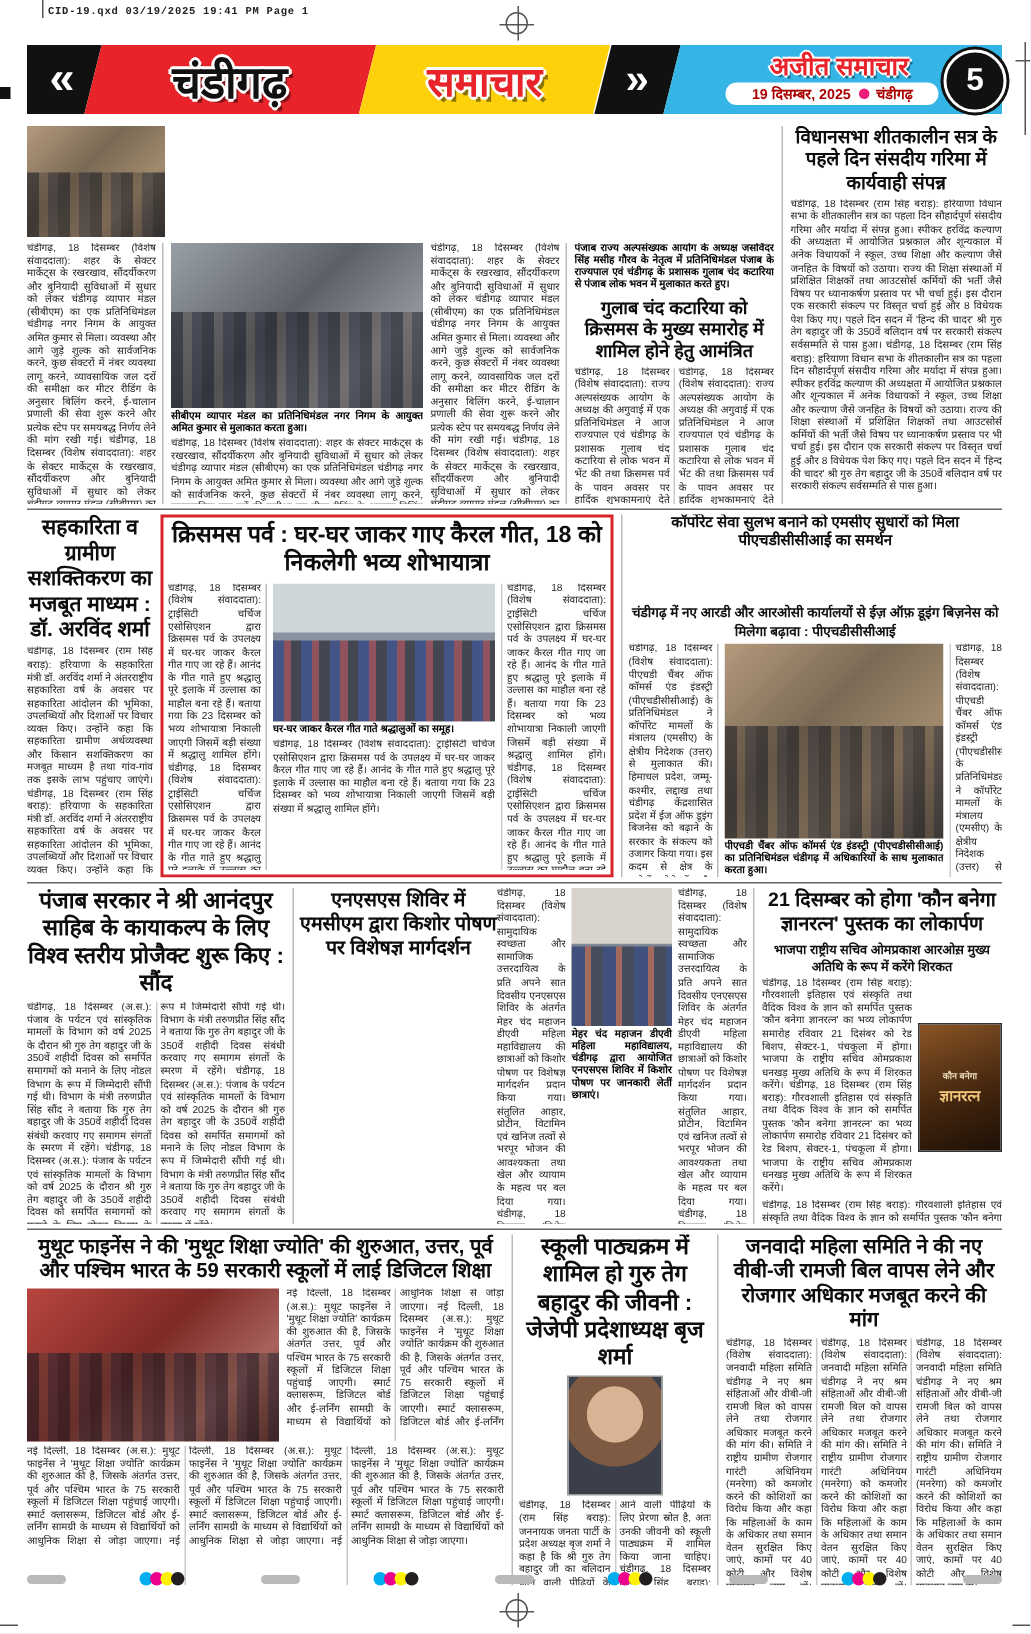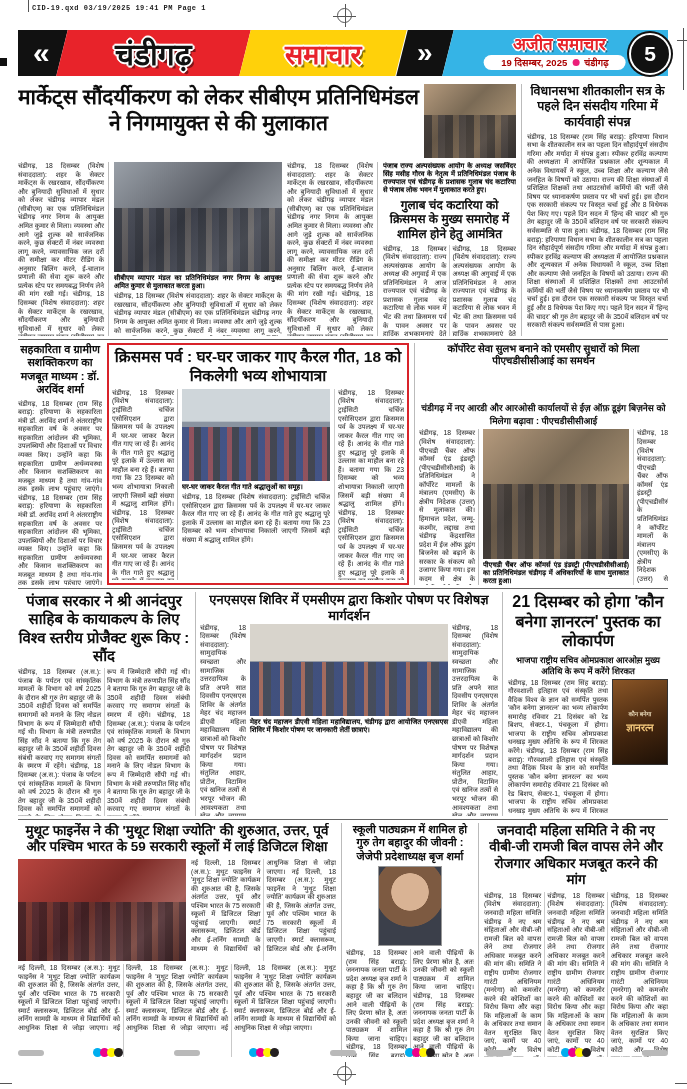--- a/index.html
+++ b/index.html
@@ -110,21 +110,20 @@
       </span>
     </div>
   </div>
   <div class="m-circle" style="top:33px;right:16px;position:absolute;">5</div>
 
   <div class="content">
 
     <div class="row" style="height:252px;">
       <div style="width:498px;display:flex;flex-direction:column;">
         <div style="display:flex;gap:5px;">
-          <h2 style="flex:1;font-size:21px;">मार्केट्स सौंदर्यीकरण को लेकर सीबीएम प्रतिनिधिमंडल ने निगमायुक्त से की मुलाकात</h2>
           <div class="photo ph-warm" style="width:92px;height:74px;flex:none;"></div>
         </div>
         <div style="display:flex;gap:5px;margin-top:4px;flex:1;overflow:hidden;">
           <div class="body vr" style="width:86px;padding-right:4px;">चंडीगढ़, 18 दिसम्बर (विशेष संवाददाता): शहर के सेक्टर मार्केट्स के रखरखाव, सौंदर्यीकरण और बुनियादी सुविधाओं में सुधार को लेकर चंडीगढ़ व्यापार मंडल (सीबीएम) का एक प्रतिनिधिमंडल चंडीगढ़ नगर निगम के आयुक्त अमित कुमार से मिला। व्यवस्था और आगे जुड़े शुल्क को सार्वजनिक करने, कुछ सेक्टरों में नंबर व्यवस्था लागू करने, व्यावसायिक जल दरों की समीक्षा कर मीटर रीडिंग के अनुसार बिलिंग करने, ई-चालान प्रणाली की सेवा शुरू करने और प्रत्येक स्टेप पर समयबद्ध निर्णय लेने की मांग रखी गई। चंडीगढ़, 18 दिसम्बर (विशेष संवाददाता): शहर के सेक्टर मार्केट्स के रखरखाव, सौंदर्यीकरण और बुनियादी सुविधाओं में सुधार को लेकर चंडीगढ़ व्यापार मंडल (सीबीएम) का एक प्रतिनिधिमंडल चंडीगढ़ नगर निगम के आयुक्त अमित कुमार से मिला। व्यवस्था और आगे जुड़े शुल्क को सार्वजनिक करने, कुछ सेक्टरों में नंबर व्यवस्था लागू करने, व्यावसायिक जल दरों की समीक्षा कर मीटर रीडिंग के अनुसार बिलिंग करने, ई-चालान प्रणाली की सेवा शुरू करने और प्रत्येक स्टेप पर समयबद्ध निर्णय लेने की मांग रखी गई। चंडीगढ़, 18 दिसम्बर (विशेष संवाददाता): शहर के सेक्टर मार्केट्स के रखरखाव, सौंदर्यीकरण और बुनियादी सुविधाओं में सुधार को लेकर चंडीगढ़ व्यापार मंडल (सीबीएम) का एक प्रतिनिधिमंडल चंडीगढ़ नगर निगम के आयुक्त अमित कुमार से मिला। व्यवस्था और आगे जुड़े शुल्क को सार्वजनिक करने, कुछ सेक्टरों में नंबर व्यवस्था लागू करने, व्यावसायिक जल दरों की समीक्षा कर मीटर रीडिंग के अनुसार बिलिंग करने, ई-चालान प्रणाली की सेवा शुरू करने और प्रत्येक स्टेप पर समयबद्ध निर्णय लेने की मांग रखी गई।</div>
           <div style="width:168px;flex:none;display:flex;flex-direction:column;gap:2px;overflow:hidden;">
             <div class="photo" style="width:168px;height:110px;"></div>
             <div class="cap">सीबीएम व्यापार मंडल का प्रतिनिधिमंडल नगर निगम के आयुक्त अमित कुमार से मुलाकात करता हुआ।</div>
             <div class="body" style="flex:1;">चंडीगढ़, 18 दिसम्बर (विशेष संवाददाता): शहर के सेक्टर मार्केट्स के रखरखाव, सौंदर्यीकरण और बुनियादी सुविधाओं में सुधार को लेकर चंडीगढ़ व्यापार मंडल (सीबीएम) का एक प्रतिनिधिमंडल चंडीगढ़ नगर निगम के आयुक्त अमित कुमार से मिला। व्यवस्था और आगे जुड़े शुल्क को सार्वजनिक करने, कुछ सेक्टरों में नंबर व्यवस्था लागू करने, व्यावसायिक जल दरों की समीक्षा कर मीटर रीडिंग के अनुसार बिलिंग करने, ई-चालान प्रणाली की सेवा शुरू करने और प्रत्येक स्टेप पर समयबद्ध निर्णय लेने की मांग रखी गई।</div>
           </div>
           <div class="body vr" style="width:86px;padding-right:4px;">चंडीगढ़, 18 दिसम्बर (विशेष संवाददाता): शहर के सेक्टर मार्केट्स के रखरखाव, सौंदर्यीकरण और बुनियादी सुविधाओं में सुधार को लेकर चंडीगढ़ व्यापार मंडल (सीबीएम) का एक प्रतिनिधिमंडल चंडीगढ़ नगर निगम के आयुक्त अमित कुमार से मिला। व्यवस्था और आगे जुड़े शुल्क को सार्वजनिक करने, कुछ सेक्टरों में नंबर व्यवस्था लागू करने, व्यावसायिक जल दरों की समीक्षा कर मीटर रीडिंग के अनुसार बिलिंग करने, ई-चालान प्रणाली की सेवा शुरू करने और प्रत्येक स्टेप पर समयबद्ध निर्णय लेने की मांग रखी गई। चंडीगढ़, 18 दिसम्बर (विशेष संवाददाता): शहर के सेक्टर मार्केट्स के रखरखाव, सौंदर्यीकरण और बुनियादी सुविधाओं में सुधार को लेकर चंडीगढ़ व्यापार मंडल (सीबीएम) का एक प्रतिनिधिमंडल चंडीगढ़ नगर निगम के आयुक्त अमित कुमार से मिला। व्यवस्था और आगे जुड़े शुल्क को सार्वजनिक करने, कुछ सेक्टरों में नंबर व्यवस्था लागू करने, व्यावसायिक जल दरों की समीक्षा कर मीटर रीडिंग के अनुसार बिलिंग करने, ई-चालान प्रणाली की सेवा शुरू करने और प्रत्येक स्टेप पर समयबद्ध निर्णय लेने की मांग रखी गई। चंडीगढ़, 18 दिसम्बर (विशेष संवाददाता): शहर के सेक्टर मार्केट्स के रखरखाव, सौंदर्यीकरण और बुनियादी सुविधाओं में सुधार को लेकर चंडीगढ़ व्यापार मंडल (सीबीएम) का एक प्रतिनिधिमंडल चंडीगढ़ नगर निगम के आयुक्त अमित कुमार से मिला। व्यवस्था और आगे जुड़े शुल्क को सार्वजनिक करने, कुछ सेक्टरों में नंबर व्यवस्था लागू करने, व्यावसायिक जल दरों की समीक्षा कर मीटर रीडिंग के अनुसार बिलिंग करने, ई-चालान प्रणाली की सेवा शुरू करने और प्रत्येक स्टेप पर समयबद्ध निर्णय लेने की मांग रखी गई।</div>
@@ -136,21 +135,21 @@
         </div>
       </div>
       <div style="flex:1;border-left:1px solid #bbb;padding-left:5px;display:flex;flex-direction:column;gap:3px;overflow:hidden;">
         <h3 style="font-size:12.5px;">विधानसभा शीतकालीन सत्र के पहले दिन संसदीय गरिमा में कार्यवाही संपन्न</h3>
         <div class="body" style="flex:1;">चंडीगढ़, 18 दिसम्बर (राम सिंह बराड़): हरियाणा विधान सभा के शीतकालीन सत्र का पहला दिन सौहार्दपूर्ण संसदीय गरिमा और मर्यादा में संपन्न हुआ। स्पीकर हरविंद्र कल्याण की अध्यक्षता में आयोजित प्रश्नकाल और शून्यकाल में अनेक विधायकों ने स्कूल, उच्च शिक्षा और कल्याण जैसे जनहित के विषयों को उठाया। राज्य की शिक्षा संस्थाओं में प्रशिक्षित शिक्षकों तथा आउटसोर्स कर्मियों की भर्ती जैसे विषय पर ध्यानाकर्षण प्रस्ताव पर भी चर्चा हुई। इस दौरान एक सरकारी संकल्प पर विस्तृत चर्चा हुई और 8 विधेयक पेश किए गए। पहले दिन सदन में 'हिन्द की चादर' श्री गुरु तेग बहादुर जी के 350वें बलिदान वर्ष पर सरकारी संकल्प सर्वसम्मति से पास हुआ। चंडीगढ़, 18 दिसम्बर (राम सिंह बराड़): हरियाणा विधान सभा के शीतकालीन सत्र का पहला दिन सौहार्दपूर्ण संसदीय गरिमा और मर्यादा में संपन्न हुआ। स्पीकर हरविंद्र कल्याण की अध्यक्षता में आयोजित प्रश्नकाल और शून्यकाल में अनेक विधायकों ने स्कूल, उच्च शिक्षा और कल्याण जैसे जनहित के विषयों को उठाया। राज्य की शिक्षा संस्थाओं में प्रशिक्षित शिक्षकों तथा आउटसोर्स कर्मियों की भर्ती जैसे विषय पर ध्यानाकर्षण प्रस्ताव पर भी चर्चा हुई। इस दौरान एक सरकारी संकल्प पर विस्तृत चर्चा हुई और 8 विधेयक पेश किए गए। पहले दिन सदन में 'हिन्द की चादर' श्री गुरु तेग बहादुर जी के 350वें बलिदान वर्ष पर सरकारी संकल्प सर्वसम्मति से पास हुआ।</div>
       </div>
     </div>
 
     <div class="row" style="height:242px;">
       <div style="width:84px;display:flex;flex-direction:column;gap:3px;overflow:hidden;">
-        <h3 style="font-size:11px;">सहकारिता व ग्रामीण सशक्तिकरण का मजबूत माध्यम : डॉ. अरविंद शर्मा</h3>
+        <h3 style="font-size:14px;">सहकारिता व ग्रामीण सशक्तिकरण का मजबूत माध्यम : डॉ. अरविंद शर्मा</h3>
         <div class="body" style="flex:1;">चंडीगढ़, 18 दिसम्बर (राम सिंह बराड़): हरियाणा के सहकारिता मंत्री डॉ. अरविंद शर्मा ने अंतरराष्ट्रीय सहकारिता वर्ष के अवसर पर सहकारिता आंदोलन की भूमिका, उपलब्धियों और दिशाओं पर विचार व्यक्त किए। उन्होंने कहा कि सहकारिता ग्रामीण अर्थव्यवस्था और किसान सशक्तिकरण का मजबूत माध्यम है तथा गांव-गांव तक इसके लाभ पहुंचाए जाएंगे। चंडीगढ़, 18 दिसम्बर (राम सिंह बराड़): हरियाणा के सहकारिता मंत्री डॉ. अरविंद शर्मा ने अंतरराष्ट्रीय सहकारिता वर्ष के अवसर पर सहकारिता आंदोलन की भूमिका, उपलब्धियों और दिशाओं पर विचार व्यक्त किए। उन्होंने कहा कि सहकारिता ग्रामीण अर्थव्यवस्था और किसान सशक्तिकरण का मजबूत माध्यम है तथा गांव-गांव तक इसके लाभ पहुंचाए जाएंगे। चंडीगढ़, 18 दिसम्बर (राम सिंह बराड़): हरियाणा के सहकारिता मंत्री डॉ. अरविंद शर्मा ने अंतरराष्ट्रीय सहकारिता वर्ष के अवसर पर सहकारिता आंदोलन की भूमिका, उपलब्धियों और दिशाओं पर विचार व्यक्त किए। उन्होंने कहा कि सहकारिता ग्रामीण अर्थव्यवस्था और किसान सशक्तिकरण का मजबूत माध्यम है तथा गांव-गांव तक इसके लाभ पहुंचाए जाएंगे।</div>
       </div>
       <div class="redbox" style="width:292px;display:flex;flex-direction:column;gap:3px;overflow:hidden;">
         <h3 style="font-size:15.5px;">क्रिसमस पर्व : घर-घर जाकर गाए कैरल गीत, 18 को निकलेगी भव्य शोभायात्रा</h3>
         <div style="display:flex;gap:4px;flex:1;overflow:hidden;">
           <div class="body vr" style="width:62px;padding-right:3px;">चंडीगढ़, 18 दिसम्बर (विशेष संवाददाता): ट्राईसिटी चर्चिज एसोसिएशन द्वारा क्रिसमस पर्व के उपलक्ष्य में घर-घर जाकर कैरल गीत गाए जा रहे हैं। आनंद के गीत गाते हुए श्रद्धालु पूरे इलाके में उल्लास का माहौल बना रहे हैं। बताया गया कि 23 दिसम्बर को भव्य शोभायात्रा निकाली जाएगी जिसमें बड़ी संख्या में श्रद्धालु शामिल होंगे। चंडीगढ़, 18 दिसम्बर (विशेष संवाददाता): ट्राईसिटी चर्चिज एसोसिएशन द्वारा क्रिसमस पर्व के उपलक्ष्य में घर-घर जाकर कैरल गीत गाए जा रहे हैं। आनंद के गीत गाते हुए श्रद्धालु पूरे इलाके में उल्लास का माहौल बना रहे हैं। बताया गया कि 23 दिसम्बर को भव्य शोभायात्रा निकाली जाएगी जिसमें बड़ी संख्या में श्रद्धालु शामिल होंगे।</div>
           <div style="width:148px;flex:none;display:flex;flex-direction:column;gap:2px;overflow:hidden;">
             <div class="photo ph-crowd" style="width:148px;height:92px;"></div>
             <div class="cap">घर-घर जाकर कैरल गीत गाते श्रद्धालुओं का समूह।</div>
             <div class="body" style="flex:1;">चंडीगढ़, 18 दिसम्बर (विशेष संवाददाता): ट्राईसिटी चर्चिज एसोसिएशन द्वारा क्रिसमस पर्व के उपलक्ष्य में घर-घर जाकर कैरल गीत गाए जा रहे हैं। आनंद के गीत गाते हुए श्रद्धालु पूरे इलाके में उल्लास का माहौल बना रहे हैं। बताया गया कि 23 दिसम्बर को भव्य शोभायात्रा निकाली जाएगी जिसमें बड़ी संख्या में श्रद्धालु शामिल होंगे।</div>
@@ -170,57 +169,57 @@
           <div class="body" style="flex:1;border-left:1px solid #ccc;padding-left:3px;">चंडीगढ़, 18 दिसम्बर (विशेष संवाददाता): पीएचडी चैंबर ऑफ कॉमर्स एंड इंडस्ट्री (पीएचडीसीसीआई) के प्रतिनिधिमंडल ने कॉर्पोरेट मामलों के मंत्रालय (एमसीए) के क्षेत्रीय निदेशक (उत्तर) से मुलाकात की। हिमाचल प्रदेश, जम्मू-कश्मीर, लद्दाख तथा चंडीगढ़ केंद्रशासित प्रदेश में ईज ऑफ डूइंग बिजनेस को बढ़ाने के सरकार के संकल्प को उजागर किया गया। इस कदम से क्षेत्र के उद्योगों, पेशेवरों और अन्य स्टेकहोल्डर्स को निगमन और कॉर्पोरेट सेवाएं आसानी से और समयबद्ध उपलब्ध होंगी। चंडीगढ़, 18 दिसम्बर (विशेष संवाददाता): पीएचडी चैंबर ऑफ कॉमर्स एंड इंडस्ट्री (पीएचडीसीसीआई) के प्रतिनिधिमंडल ने कॉर्पोरेट मामलों के मंत्रालय (एमसीए) के क्षेत्रीय निदेशक (उत्तर) से मुलाकात की। हिमाचल प्रदेश, जम्मू-कश्मीर, लद्दाख तथा चंडीगढ़ केंद्रशासित प्रदेश में ईज ऑफ डूइंग बिजनेस को बढ़ाने के सरकार के संकल्प को उजागर किया गया। इस कदम से क्षेत्र के उद्योगों, पेशेवरों और अन्य स्टेकहोल्डर्स को निगमन और कॉर्पोरेट सेवाएं आसानी से और समयबद्ध उपलब्ध होंगी।</div>
         </div>
       </div>
     </div>
 
     <div class="row" style="height:224px;">
       <div style="width:172px;display:flex;flex-direction:column;gap:3px;overflow:hidden;">
         <h3 style="font-size:15px;">पंजाब सरकार ने श्री आनंदपुर साहिब के कायाकल्प के लिए विश्व स्तरीय प्रोजैक्ट शुरू किए : सौंद</h3>
         <div class="cols c2 body" style="flex:1;">चंडीगढ़, 18 दिसम्बर (अ.स.): पंजाब के पर्यटन एवं सांस्कृतिक मामलों के विभाग को वर्ष 2025 के दौरान श्री गुरु तेग बहादुर जी के 350वें शहीदी दिवस को समर्पित समागमों को मनाने के लिए नोडल विभाग के रूप में जिम्मेदारी सौंपी गई थी। विभाग के मंत्री तरुणप्रीत सिंह सौंद ने बताया कि गुरु तेग बहादुर जी के 350वें शहीदी दिवस संबंधी करवाए गए समागम संगतों के स्मरण में रहेंगे। चंडीगढ़, 18 दिसम्बर (अ.स.): पंजाब के पर्यटन एवं सांस्कृतिक मामलों के विभाग को वर्ष 2025 के दौरान श्री गुरु तेग बहादुर जी के 350वें शहीदी दिवस को समर्पित समागमों को मनाने के लिए नोडल विभाग के रूप में जिम्मेदारी सौंपी गई थी। विभाग के मंत्री तरुणप्रीत सिंह सौंद ने बताया कि गुरु तेग बहादुर जी के 350वें शहीदी दिवस संबंधी करवाए गए समागम संगतों के स्मरण में रहेंगे। चंडीगढ़, 18 दिसम्बर (अ.स.): पंजाब के पर्यटन एवं सांस्कृतिक मामलों के विभाग को वर्ष 2025 के दौरान श्री गुरु तेग बहादुर जी के 350वें शहीदी दिवस को समर्पित समागमों को मनाने के लिए नोडल विभाग के रूप में जिम्मेदारी सौंपी गई थी। विभाग के मंत्री तरुणप्रीत सिंह सौंद ने बताया कि गुरु तेग बहादुर जी के 350वें शहीदी दिवस संबंधी करवाए गए समागम संगतों के स्मरण में रहेंगे।</div>
       </div>
-      <div style="flex:1;border-left:1px solid #bbb;border-right:1px solid #bbb;padding:0 4px;display:flex;flex-direction:column;gap:0;overflow:hidden;">
+      <div style="flex:1;border-left:1px solid #bbb;border-right:1px solid #bbb;padding:0 4px;display:flex;flex-direction:row;gap:0;overflow:hidden;">
         <h3 style="font-size:13px;">एनएसएस शिविर में एमसीएम द्वारा किशोर पोषण पर विशेषज्ञ मार्गदर्शन</h3>
         <div style="display:flex;gap:4px;">
           <div class="body" style="width:46px;">चंडीगढ़, 18 दिसम्बर (विशेष संवाददाता): सामुदायिक स्वच्छता और सामाजिक उत्तरदायित्व के प्रति अपने सात दिवसीय एनएसएस शिविर के अंतर्गत मेहर चंद महाजन डीएवी महिला महाविद्यालय की छात्राओं को किशोर पोषण पर विशेषज्ञ मार्गदर्शन प्रदान किया गया। संतुलित आहार, प्रोटीन, विटामिन एवं खनिज तत्वों से भरपूर भोजन की आवश्यकता तथा खेल और व्यायाम के महत्व पर बल दिया गया। चंडीगढ़, 18 दिसम्बर (विशेष संवाददाता): सामुदायिक स्वच्छता और सामाजिक उत्तरदायित्व के प्रति अपने सात दिवसीय एनएसएस शिविर के अंतर्गत मेहर चंद महाजन डीएवी महिला महाविद्यालय की छात्राओं को किशोर पोषण पर विशेषज्ञ मार्गदर्शन प्रदान किया गया। संतुलित आहार, प्रोटीन, विटामिन एवं खनिज तत्वों से भरपूर भोजन की आवश्यकता तथा खेल और व्यायाम के महत्व पर बल दिया गया।</div>
           <div style="flex:1;display:flex;flex-direction:column;gap:2px;">
             <div class="photo ph-class" style="width:100%;height:92px;"></div>
             <div class="cap">मेहर चंद महाजन डीएवी महिला महाविद्यालय, चंडीगढ़ द्वारा आयोजित एनएसएस शिविर में किशोर पोषण पर जानकारी लेतीं छात्राएं।</div>
           </div>
           <div class="body" style="width:46px;">चंडीगढ़, 18 दिसम्बर (विशेष संवाददाता): सामुदायिक स्वच्छता और सामाजिक उत्तरदायित्व के प्रति अपने सात दिवसीय एनएसएस शिविर के अंतर्गत मेहर चंद महाजन डीएवी महिला महाविद्यालय की छात्राओं को किशोर पोषण पर विशेषज्ञ मार्गदर्शन प्रदान किया गया। संतुलित आहार, प्रोटीन, विटामिन एवं खनिज तत्वों से भरपूर भोजन की आवश्यकता तथा खेल और व्यायाम के महत्व पर बल दिया गया। चंडीगढ़, 18 दिसम्बर (विशेष संवाददाता): सामुदायिक स्वच्छता और सामाजिक उत्तरदायित्व के प्रति अपने सात दिवसीय एनएसएस शिविर के अंतर्गत मेहर चंद महाजन डीएवी महिला महाविद्यालय की छात्राओं को किशोर पोषण पर विशेषज्ञ मार्गदर्शन प्रदान किया गया। संतुलित आहार, प्रोटीन, विटामिन एवं खनिज तत्वों से भरपूर भोजन की आवश्यकता तथा खेल और व्यायाम के महत्व पर बल दिया गया।</div>
         </div>
         <div class="cols c4 body" style="flex:1;">चंडीगढ़, 18 दिसम्बर (विशेष संवाददाता): सामुदायिक स्वच्छता और सामाजिक उत्तरदायित्व के प्रति अपने सात दिवसीय एनएसएस शिविर के अंतर्गत मेहर चंद महाजन डीएवी महिला महाविद्यालय की छात्राओं को किशोर पोषण पर विशेषज्ञ मार्गदर्शन प्रदान किया गया। संतुलित आहार, प्रोटीन, विटामिन एवं खनिज तत्वों से भरपूर भोजन की आवश्यकता तथा खेल और व्यायाम के महत्व पर बल दिया गया। चंडीगढ़, 18 दिसम्बर (विशेष संवाददाता): सामुदायिक स्वच्छता और सामाजिक उत्तरदायित्व के प्रति अपने सात दिवसीय एनएसएस शिविर के अंतर्गत मेहर चंद महाजन डीएवी महिला महाविद्यालय की छात्राओं को किशोर पोषण पर विशेषज्ञ मार्गदर्शन प्रदान किया गया। संतुलित आहार, प्रोटीन, विटामिन एवं खनिज तत्वों से भरपूर भोजन की आवश्यकता तथा खेल और व्यायाम के महत्व पर बल दिया गया। चंडीगढ़, 18 दिसम्बर (विशेष संवाददाता): सामुदायिक स्वच्छता और सामाजिक उत्तरदायित्व के प्रति अपने सात दिवसीय एनएसएस शिविर के अंतर्गत मेहर चंद महाजन डीएवी महिला महाविद्यालय की छात्राओं को किशोर पोषण पर विशेषज्ञ मार्गदर्शन प्रदान किया गया। संतुलित आहार, प्रोटीन, विटामिन एवं खनिज तत्वों से भरपूर भोजन की आवश्यकता तथा खेल और व्यायाम के महत्व पर बल दिया गया।</div>
       </div>
       <div style="width:160px;display:flex;flex-direction:column;gap:3px;overflow:hidden;">
-        <h3 style="font-size:16px;">21 दिसम्बर को होगा 'कौन बनेगा ज्ञानरत्न' पुस्तक का लोकार्पण</h3>
+        <h3 style="font-size:13px;">21 दिसम्बर को होगा 'कौन बनेगा ज्ञानरत्न' पुस्तक का लोकार्पण</h3>
         <div class="sub" style="font-size:8.5px;">भाजपा राष्ट्रीय सचिव ओमप्रकाश आरओस़ मुख्य अतिथि के रूप में करेंगे शिरकत</div>
-        <div style="display:flex;gap:4px;">
+        <div style="display:flex;gap:4px;align-items:center;">
           <div class="body" style="flex:1;">चंडीगढ़, 18 दिसम्बर (राम सिंह बराड़): गौरवशाली इतिहास एवं संस्कृति तथा वैदिक विश्व के ज्ञान को समर्पित पुस्तक 'कौन बनेगा ज्ञानरत्न' का भव्य लोकार्पण समारोह रविवार 21 दिसंबर को रेड बिशप, सेक्टर-1, पंचकूला में होगा। भाजपा के राष्ट्रीय सचिव ओमप्रकाश धनखड़ मुख्य अतिथि के रूप में शिरकत करेंगे। चंडीगढ़, 18 दिसम्बर (राम सिंह बराड़): गौरवशाली इतिहास एवं संस्कृति तथा वैदिक विश्व के ज्ञान को समर्पित पुस्तक 'कौन बनेगा ज्ञानरत्न' का भव्य लोकार्पण समारोह रविवार 21 दिसंबर को रेड बिशप, सेक्टर-1, पंचकूला में होगा। भाजपा के राष्ट्रीय सचिव ओमप्रकाश धनखड़ मुख्य अतिथि के रूप में शिरकत करेंगे।</div>
           <div class="bookcover" style="width:54px;height:84px;flex:none;">
             <span class="bs">कौन बनेगा</span>
             <span class="bt">ज्ञानरत्न</span>
           </div>
         </div>
         <div class="body" style="flex:1;">चंडीगढ़, 18 दिसम्बर (राम सिंह बराड़): गौरवशाली इतिहास एवं संस्कृति तथा वैदिक विश्व के ज्ञान को समर्पित पुस्तक 'कौन बनेगा ज्ञानरत्न' का भव्य लोकार्पण समारोह रविवार 21 दिसंबर को रेड बिशप, सेक्टर-1, पंचकूला में होगा। भाजपा के राष्ट्रीय सचिव ओमप्रकाश धनखड़ मुख्य अतिथि के रूप में शिरकत करेंगे।</div>
       </div>
     </div>
 
     <div class="row" style="height:234px;">
       <div style="width:318px;display:flex;flex-direction:column;gap:3px;overflow:hidden;">
         <h3 style="font-size:13.5px;">मुथूट फाइनेंस ने की 'मुथूट शिक्षा ज्योति' की शुरुआत, उत्तर, पूर्व और पश्चिम भारत के 59 सरकारी स्कूलों में लाई डिजिटल शिक्षा</h3>
         <div style="display:flex;gap:5px;">
           <div class="photo ph-red" style="width:168px;height:102px;flex:none;"></div>
           <div class="cols c2 body" style="flex:1;height:102px;">नई दिल्ली, 18 दिसम्बर (अ.स.): मुथूट फाइनेंस ने 'मुथूट शिक्षा ज्योति' कार्यक्रम की शुरुआत की है, जिसके अंतर्गत उत्तर, पूर्व और पश्चिम भारत के 75 सरकारी स्कूलों में डिजिटल शिक्षा पहुंचाई जाएगी। स्मार्ट क्लासरूम, डिजिटल बोर्ड और ई-लर्निंग सामग्री के माध्यम से विद्यार्थियों को आधुनिक शिक्षा से जोड़ा जाएगा। नई दिल्ली, 18 दिसम्बर (अ.स.): मुथूट फाइनेंस ने 'मुथूट शिक्षा ज्योति' कार्यक्रम की शुरुआत की है, जिसके अंतर्गत उत्तर, पूर्व और पश्चिम भारत के 75 सरकारी स्कूलों में डिजिटल शिक्षा पहुंचाई जाएगी। स्मार्ट क्लासरूम, डिजिटल बोर्ड और ई-लर्निंग सामग्री के माध्यम से विद्यार्थियों को आधुनिक शिक्षा से जोड़ा जाएगा।</div>
         </div>
         <div class="cols c3 body" style="flex:1;">नई दिल्ली, 18 दिसम्बर (अ.स.): मुथूट फाइनेंस ने 'मुथूट शिक्षा ज्योति' कार्यक्रम की शुरुआत की है, जिसके अंतर्गत उत्तर, पूर्व और पश्चिम भारत के 75 सरकारी स्कूलों में डिजिटल शिक्षा पहुंचाई जाएगी। स्मार्ट क्लासरूम, डिजिटल बोर्ड और ई-लर्निंग सामग्री के माध्यम से विद्यार्थियों को आधुनिक शिक्षा से जोड़ा जाएगा। नई दिल्ली, 18 दिसम्बर (अ.स.): मुथूट फाइनेंस ने 'मुथूट शिक्षा ज्योति' कार्यक्रम की शुरुआत की है, जिसके अंतर्गत उत्तर, पूर्व और पश्चिम भारत के 75 सरकारी स्कूलों में डिजिटल शिक्षा पहुंचाई जाएगी। स्मार्ट क्लासरूम, डिजिटल बोर्ड और ई-लर्निंग सामग्री के माध्यम से विद्यार्थियों को आधुनिक शिक्षा से जोड़ा जाएगा। नई दिल्ली, 18 दिसम्बर (अ.स.): मुथूट फाइनेंस ने 'मुथूट शिक्षा ज्योति' कार्यक्रम की शुरुआत की है, जिसके अंतर्गत उत्तर, पूर्व और पश्चिम भारत के 75 सरकारी स्कूलों में डिजिटल शिक्षा पहुंचाई जाएगी। स्मार्ट क्लासरूम, डिजिटल बोर्ड और ई-लर्निंग सामग्री के माध्यम से विद्यार्थियों को आधुनिक शिक्षा से जोड़ा जाएगा।</div>
       </div>
       <div style="width:128px;border-left:1px solid #bbb;border-right:1px solid #bbb;padding:0 4px;display:flex;flex-direction:column;gap:3px;overflow:hidden;">
-        <h3 style="font-size:11px;">स्कूली पाठ्यक्रम में शामिल हो गुरु तेग बहादुर की जीवनी : जेजेपी प्रदेशाध्यक्ष बृज शर्मा</h3>
+        <h3 style="font-size:15px;">स्कूली पाठ्यक्रम में शामिल हो गुरु तेग बहादुर की जीवनी : जेजेपी प्रदेशाध्यक्ष बृज शर्मा</h3>
         <div class="photo ph-portrait" style="width:62px;height:78px;align-self:center;border:1px solid #999;"></div>
         <div class="cols c2 body" style="flex:1;">चंडीगढ़, 18 दिसम्बर (राम सिंह बराड़): जननायक जनता पार्टी के प्रदेश अध्यक्ष बृज शर्मा ने कहा है कि श्री गुरु तेग बहादुर जी का बलिदान आने वाली पीढ़ियों के लिए प्रेरणा स्रोत है, अतः उनकी जीवनी को स्कूली पाठ्यक्रम में शामिल किया जाना चाहिए। चंडीगढ़, 18 दिसम्बर (राम सिंह बराड़): जननायक जनता पार्टी के प्रदेश अध्यक्ष बृज शर्मा ने कहा है कि श्री गुरु तेग बहादुर जी का बलिदान आने वाली पीढ़ियों के लिए प्रेरणा स्रोत है, अतः उनकी जीवनी को स्कूली पाठ्यक्रम में शामिल किया जाना चाहिए। चंडीगढ़, 18 दिसम्बर (राम सिंह बराड़): जननायक जनता पार्टी के प्रदेश अध्यक्ष बृज शर्मा ने कहा है कि श्री गुरु तेग बहादुर जी का बलिदान आने वाली पीढ़ियों के लिए प्रेरणा स्रोत है, अतः उनकी जीवनी को स्कूली पाठ्यक्रम में शामिल किया जाना चाहिए।</div>
       </div>
       <div style="flex:1;display:flex;flex-direction:column;gap:3px;overflow:hidden;">
         <h3 style="font-size:13.5px;">जनवादी महिला समिति ने की नए वीबी-जी रामजी बिल वापस लेने और रोजगार अधिकार मजबूत करने की मांग</h3>
         <div class="cols c3 body" style="flex:1;">चंडीगढ़, 18 दिसम्बर (विशेष संवाददाता): जनवादी महिला समिति चंडीगढ़ ने नए श्रम संहिताओं और वीबी-जी रामजी बिल को वापस लेने तथा रोजगार अधिकार मजबूत करने की मांग की। समिति ने राष्ट्रीय ग्रामीण रोजगार गारंटी अधिनियम (मनरेगा) को कमजोर करने की कोशिशों का विरोध किया और कहा कि महिलाओं के काम के अधिकार तथा समान वेतन सुरक्षित किए जाएं, कामों पर 40 कोटी और विशेष प्रावधान लागू हों। चंडीगढ़, 18 दिसम्बर (विशेष संवाददाता): जनवादी महिला समिति चंडीगढ़ ने नए श्रम संहिताओं और वीबी-जी रामजी बिल को वापस लेने तथा रोजगार अधिकार मजबूत करने की मांग की। समिति ने राष्ट्रीय ग्रामीण रोजगार गारंटी अधिनियम (मनरेगा) को कमजोर करने की कोशिशों का विरोध किया और कहा कि महिलाओं के काम के अधिकार तथा समान वेतन सुरक्षित किए जाएं, कामों पर 40 कोटी और विशेष प्रावधान लागू हों। चंडीगढ़, 18 दिसम्बर (विशेष संवाददाता): जनवादी महिला समिति चंडीगढ़ ने नए श्रम संहिताओं और वीबी-जी रामजी बिल को वापस लेने तथा रोजगार अधिकार मजबूत करने की मांग की। समिति ने राष्ट्रीय ग्रामीण रोजगार गारंटी अधिनियम (मनरेगा) को कमजोर करने की कोशिशों का विरोध किया और कहा कि महिलाओं के काम के अधिकार तथा समान वेतन सुरक्षित किए जाएं, कामों पर 40 कोटी और विशेष प्रावधान लागू हों।</div>
       </div>
     </div>
   </div>
 

